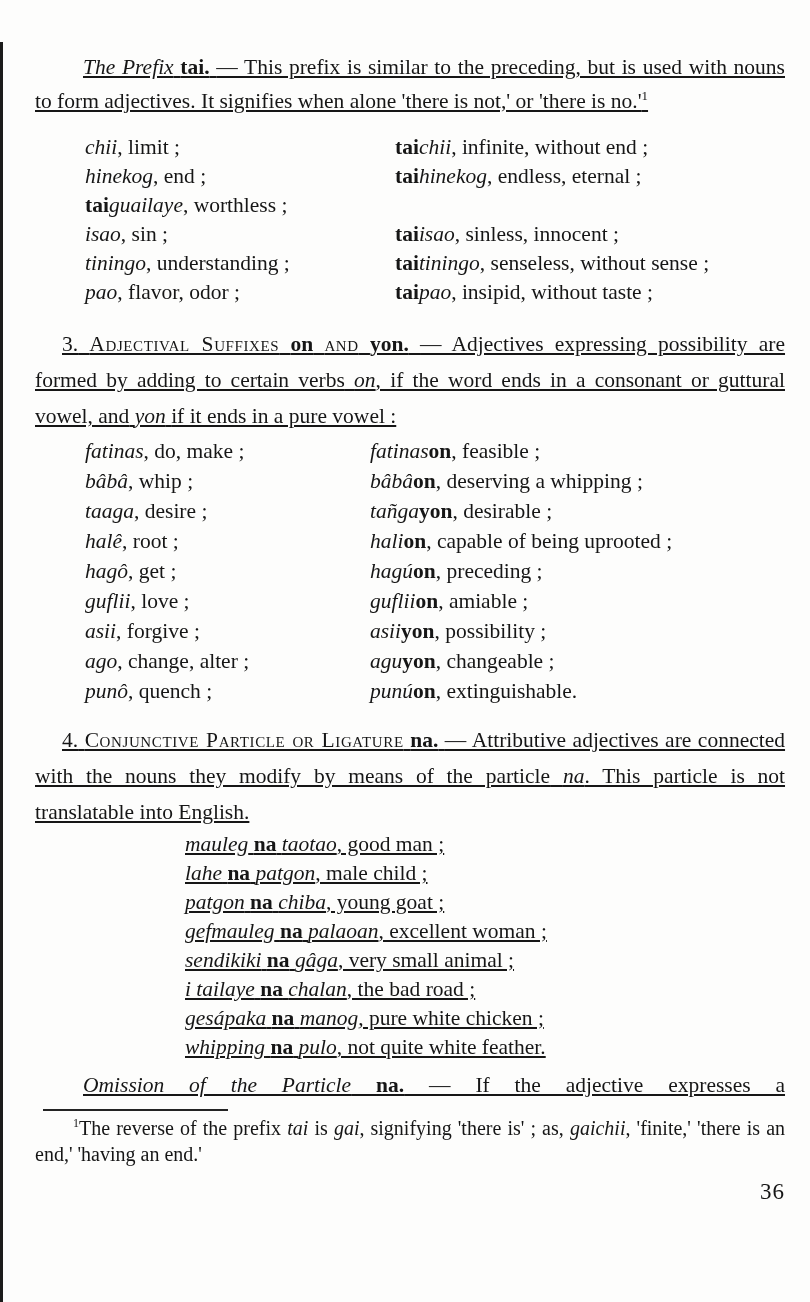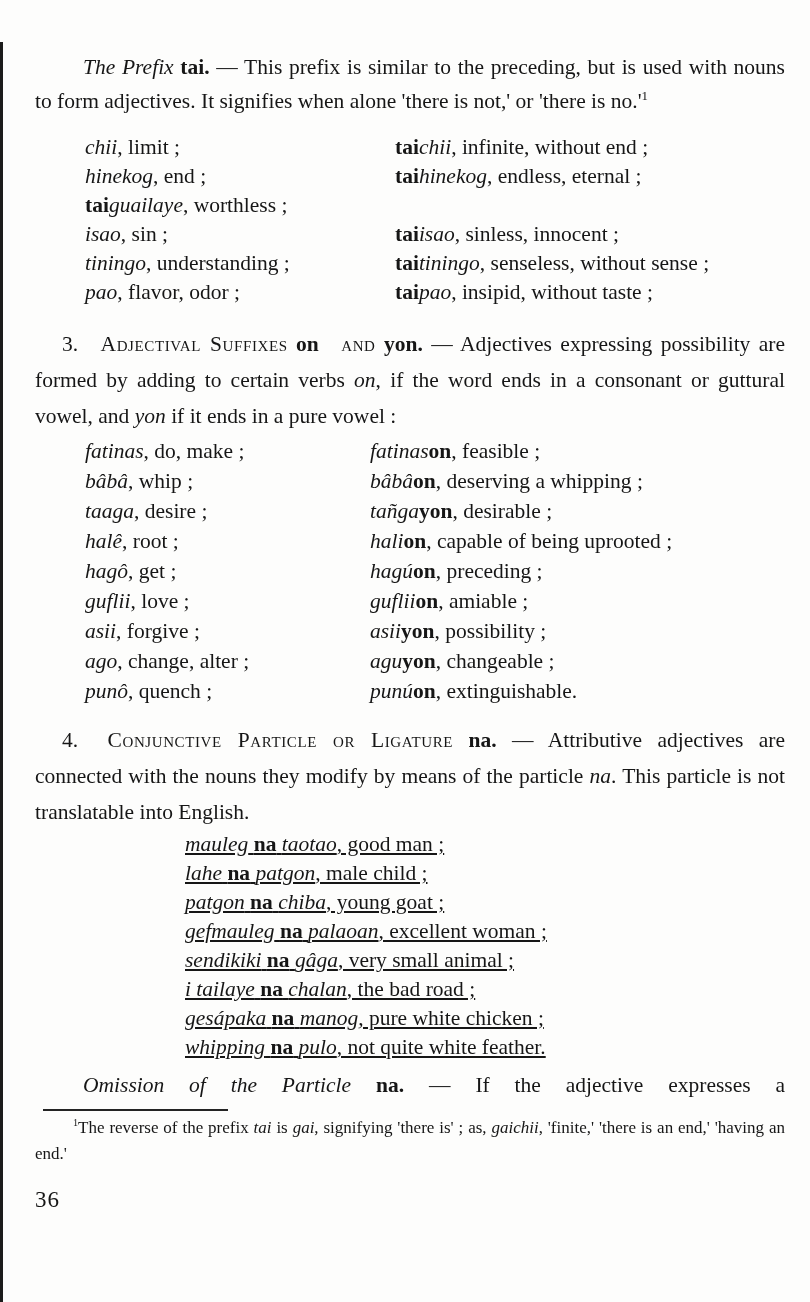--- a/index.html
+++ b/index.html
@@ -15,60 +15,60 @@
   .scan-edge {
     position: absolute; left: 0; top: 42px; bottom: 0; width: 3px;
     background: #1b1b1b;
   }
   .page {
     padding: 50px 25px 0 35px;
     font-size: 21.5px;
   }
   p { margin: 0; }
   .just { text-align: justify; }
-  .para { line-height: 34px; }
+  .para { line-height: 34px; text-decoration: underline; }
   .para-indent { text-indent: 48px; }
   .sect { line-height: 36px; text-indent: 27px; }
-  .sc { font-variant: small-caps; letter-spacing: 0.6px; margin-left: 14px; }
+  .sc { font-variant: small-caps; letter-spacing: 0.6px; }
   b { font-weight: bold; }
   i { font-style: italic; }
   sup.fn-ref { font-size: 0.6em; vertical-align: super; line-height: 0; }
 
   .list-tai { margin: 15px 0 0 50px; line-height: 29px; }
   .list-tai .row { display: grid; grid-template-columns: 310px 1fr; }
 
   .sect3 { margin-top: 19px; }
 
   .list-onyon { margin: 2px 0 0 50px; line-height: 30px; }
   .list-onyon .row { display: grid; grid-template-columns: 285px 1fr; }
 
   .sect4 { margin-top: 16px; }
 
   .list-na { margin: 0 0 0 150px; line-height: 29px; text-decoration: underline; }
 
   .omission { margin-top: 6px; text-align-last: justify; }
 
   .footnote {
     margin-top: 7px;
-    font-size: 17px; line-height: 26px;
+    font-size: 20px; line-height: 26px;
     text-align: justify;
   }
   .footnote-rule {
     width: 185px; height: 0;
     border-top: 2px solid #242424;
     margin: 0 0 4px 8px;
   }
   .footnote p { text-indent: 38px; }
   .footnote .line2 { text-indent: 0; }
 
   .page-number {
-    text-align: left;
+    text-align: right;
     font-size: 23px;
     letter-spacing: 1px;
-    margin-top: 20px;
+    margin-top: 12px;
   }
 </style>
 </head>
 <body>
 
 <div class="scan-edge"></div>
 
 <div class="page">
 
   <p class="para para-indent just"><i>The Prefix</i>

